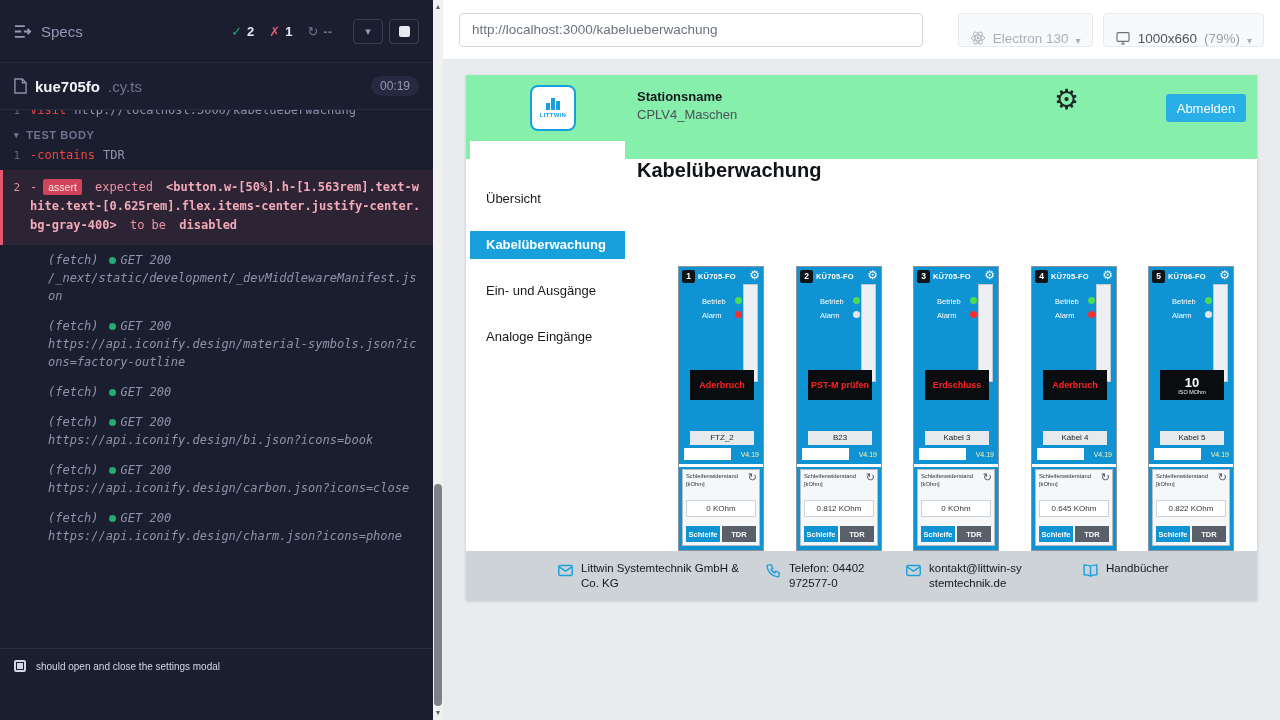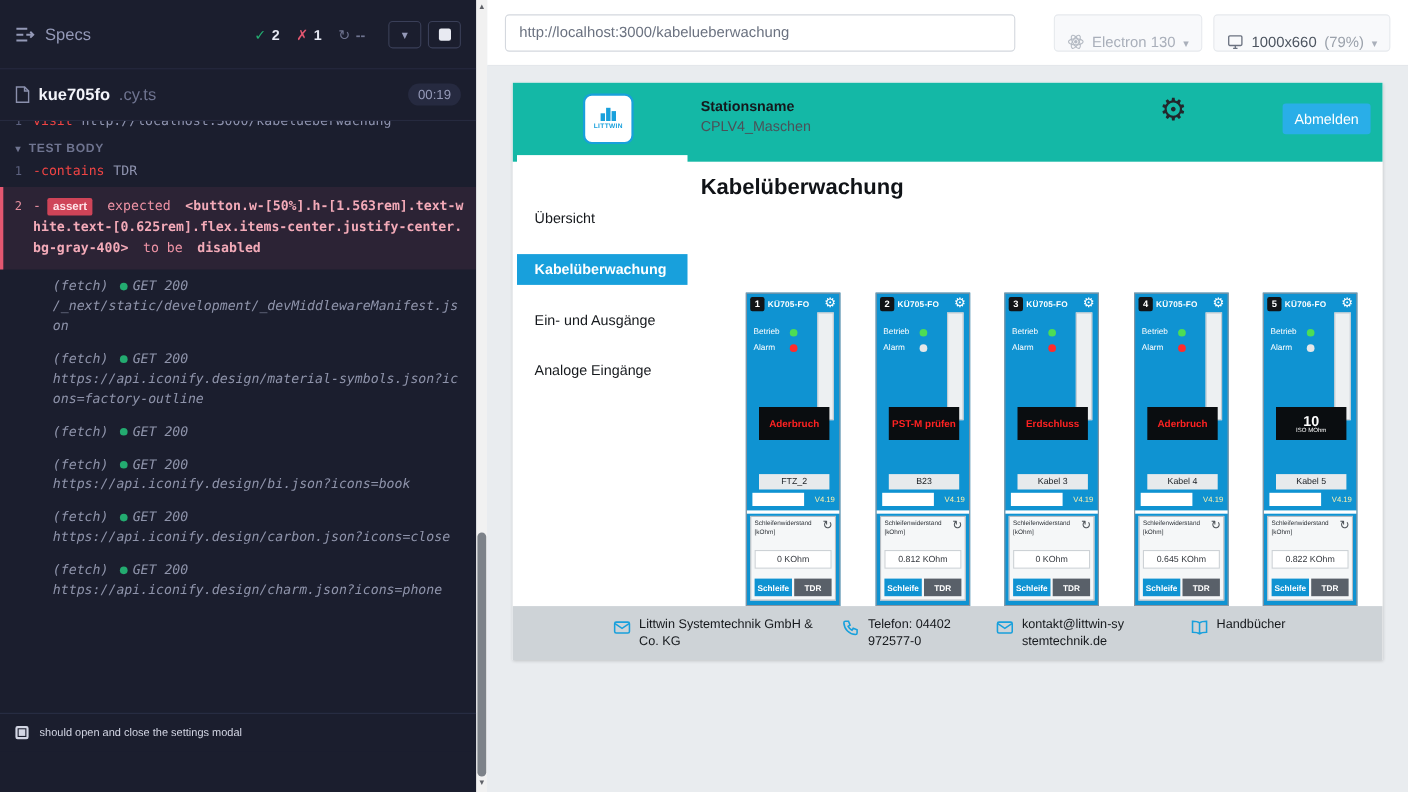--- a/index.html
+++ b/index.html
@@ -29,21 +29,21 @@
 .gutter{width:30px;flex:none;text-align:right;padding-right:10px;color:#5d6280;font-size:11px}
 .visit-line{margin-top:-9px}
 .cmd{color:#ef4444;margin-right:8px}
 .argv{color:#8f94b0}
 .section-head{display:flex;align-items:center;gap:7px;padding:9px 0 5px 14px;color:#6f7490;font-size:11px;font-weight:700;letter-spacing:.6px;font-family:"Liberation Sans",sans-serif;cursor:pointer}
 .section-head .chev-ic{font-size:9px;color:#6f7490}
 .assert-block{display:flex;background:#2c2335;border-left:3px solid #e45770;padding:8px 10px 10px 0;margin-top:5px;cursor:pointer}
 .assert-gutter{width:27px;flex:none;text-align:right;padding-right:10px;color:#e58e9e;font-size:11px;line-height:19px}
 .assert-body{flex:1;color:#ef93a5;line-height:19px;word-break:break-all}
 .assert-body>span{margin-right:6px}
-.assert-badge{display:inline-block;background:#cf4458;color:#ffe3e8;font-size:10.5px;font-weight:700;padding:0 5px;border-radius:2px;line-height:16px;font-family:"Liberation Sans",sans-serif}
+.assert-badge{display:inline-block;background:#cf4458;color:#ffe3e8;font-size:10.5px;font-weight:400;padding:0 5px;border-radius:2px;line-height:16px;font-family:"Liberation Sans",sans-serif}
 .assert-strong{font-weight:700;color:#f3aab8}
 .fetch{padding:6px 12px 6px 48px;font-style:italic;line-height:18px;color:#8f94ab;cursor:pointer}
 .fetch .dot{display:inline-block;width:7px;height:7px;border-radius:50%;background:#23ab70;margin:0 5px 0 10px}
 .fetch .url{word-break:break-all;display:block}
 .next-test{position:absolute;left:0;right:0;top:648px;height:35px;border-top:1px solid #2a2e45;display:flex;align-items:center;padding:0 14px;gap:10px;background:#1b1e2e;cursor:pointer}
 .test-ic{width:12px;height:12px;border:2px solid #d3d6e4;border-radius:2px;position:relative;flex:none}
 .test-ic::after{content:"";position:absolute;inset:1px;background:#d3d6e4}
 .next-test-label{color:#d3d6e4;font-size:10px}
 
 
@@ -59,21 +59,21 @@
 .select-ctl{height:34px;border:1px solid #e6e9ed;background:#f8f9fb;border-radius:4px;display:flex;align-items:flex-end;gap:7px;padding:0 11px;font-size:13.5px;color:#a9afba;cursor:pointer;white-space:nowrap}
 .browser-ctl{margin-left:auto}
 .viewport-ctl .dim{color:#4d5560}
 .viewport-ctl .zoom{color:#9aa1ab}
 .chev{color:#a9afba;font-size:10px}
 
 .aut{position:absolute;left:0;top:60px;right:0;bottom:0;background:#e9ecef}
 .app{position:absolute;left:23px;top:15px;width:791px;height:525px;background:#fff;overflow:hidden;box-shadow:0 1px 3px rgba(0,0,0,.18)}
 
 
-.app-header{position:absolute;left:0;top:0;width:100%;height:72px;background:#14b8a6}
+.app-header{position:absolute;left:0;top:0;width:100%;height:84px;background:#86efac}
 .logo{position:absolute;left:64px;top:10px;width:46px;height:46px;background:#fff;border:2px solid #18a0dc;border-radius:8px;display:flex;flex-direction:column;align-items:center;justify-content:center;gap:2px}
 .logo-mark{display:flex;gap:1px;align-items:flex-end}
 .logo-mark span{display:block;width:4px;background:#18a0dc}
 .lm1{height:7px}.lm2{height:12px}.lm3{height:9px}
 .logo-text{font-size:6px;font-weight:700;color:#18a0dc;letter-spacing:.3px}
 .station{position:absolute;left:171px;top:14px}
 .station-label{font-size:13px;font-weight:700;color:#15181c}
 .station-name{font-size:13px;color:#4b5158;margin-top:3px}
 .app-gear{position:absolute;left:588px;top:11px;font-size:28px;color:#23272c;cursor:pointer;line-height:1}
 .logout-btn{position:absolute;right:11px;top:19px;width:80px;height:28px;background:#29aee8;color:#fff;border:none;border-radius:3px;font-size:13px;cursor:pointer;font-family:inherit}
@@ -88,21 +88,21 @@
 .tabs{position:absolute;left:172px;top:120px;display:flex;gap:7px}
 .tab{height:23px;line-height:23px;padding:0 10px;font-size:12.5px;border-radius:2px;background:#d2d6db;color:#1c2025;cursor:pointer}
 .tab.active{background:#18a0dc;color:#fff;font-weight:700}
 
 
 .card{position:absolute;top:191px;width:86px;height:285px;background:#0f93d2;border:1px solid #8a949e}
 .card-num{position:absolute;left:3px;top:3px;width:13px;height:13px;background:#111417;color:#fff;font-size:8.5px;font-weight:700;text-align:center;line-height:13px;border-radius:2px}
 .card-model{position:absolute;left:19px;top:5px;font-size:7.5px;font-weight:700;color:#fff;letter-spacing:.2px}
 .card-gear{position:absolute;right:3px;top:0;font-size:12px;color:#fff;cursor:pointer;line-height:16px}
 .card-strip{position:absolute;right:5px;top:17px;width:15px;height:98px;background:#edf0f2;border:1px solid #c2cad0}
-.led-row{position:absolute;left:6px;display:flex;align-items:flex-end;gap:3px}
+.led-row{position:absolute;left:23px;display:flex;align-items:flex-start;gap:3px}
 .led-row.r1{top:30px}.led-row.r2{top:44px}
 .led-label{font-size:7.5px;color:#fff;width:30px}
 .led{width:7px;height:7px;border-radius:50%;flex:none}
 .status-box{position:absolute;left:11px;top:103px;width:64px;height:30px;background:#0a0d10;display:flex;align-items:center;justify-content:center;text-align:center}
 .status-text{color:#ff2222;font-weight:700;font-size:9px;line-height:1.15;padding:0 2px}
 .status-box.iso{flex-direction:column}
 .iso-value{color:#fff;font-size:13px;font-weight:700;line-height:13px}
 .iso-label{color:#fff;font-size:5.5px}
 .cable-row{position:absolute;left:11px;top:164px;width:64px;height:14px;background:#e7eaec;color:#1a1e23;font-size:8px;text-align:center;line-height:14px}
 .white-box{position:absolute;left:5px;top:181px;width:47px;height:12px;background:#fff}

